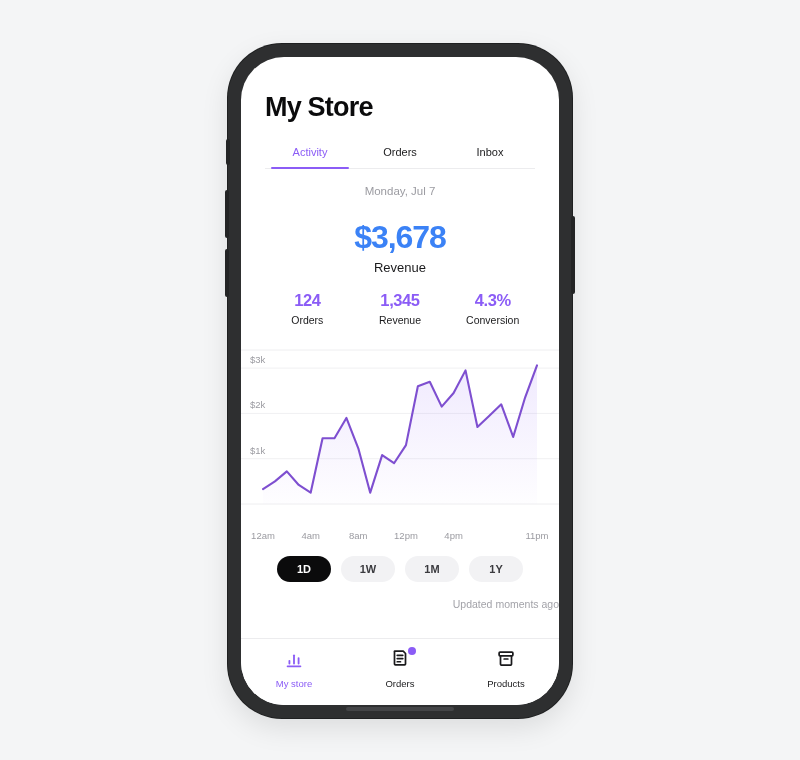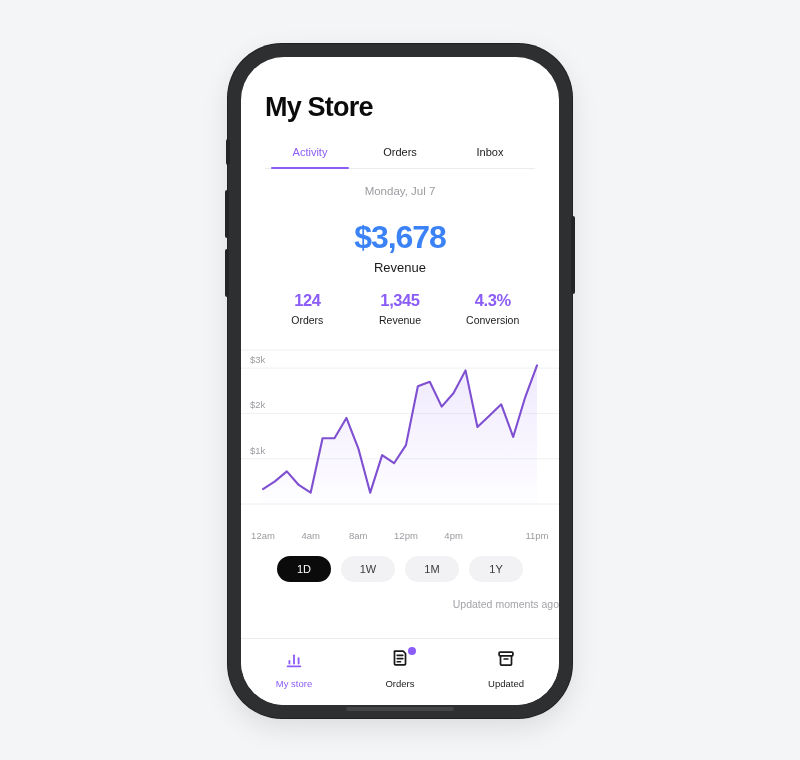--- a/index.html
+++ b/index.html
@@ -169,21 +169,21 @@
     justify-content: center;
     gap: 10px;
     margin-top: 12px;
   }
   .range-chip {
     min-width: 54px;
     padding: 7px 0;
     text-align: center;
     border-radius: 16px;
     font-size: 11px;
-    font-weight: normal;
+    font-weight: bold;
     background: #f2f2f4;
     color: #3b3b3f;
     cursor: pointer;
   }
   .range-chip.active {
     background: #0b0b0c;
     color: #ffffff;
   }
 
   #updated-text {
@@ -358,21 +358,21 @@
         </div>
 
         <div class="nav-item">
           <div class="nav-icon-wrap">
             <svg width="22" height="22" viewBox="0 0 24 24" fill="none" stroke="#1a1a1c" stroke-width="1.9" stroke-linejoin="round" stroke-linecap="round">
               <rect x="4.5" y="4.5" width="15" height="4" rx="1"></rect>
               <path d="M6 8.5v9.2a1 1 0 0 0 1 1h10a1 1 0 0 0 1-1V8.5"></path>
               <line x1="10" y1="12" x2="14" y2="12"></line>
             </svg>
           </div>
-          <div class="nav-label">Updated</div>
+          <div class="nav-label">Products</div>
         </div>
 
 
       </div>
     </div>
   </div>
 
   <div id="home-indicator"></div>
 </div>
 

